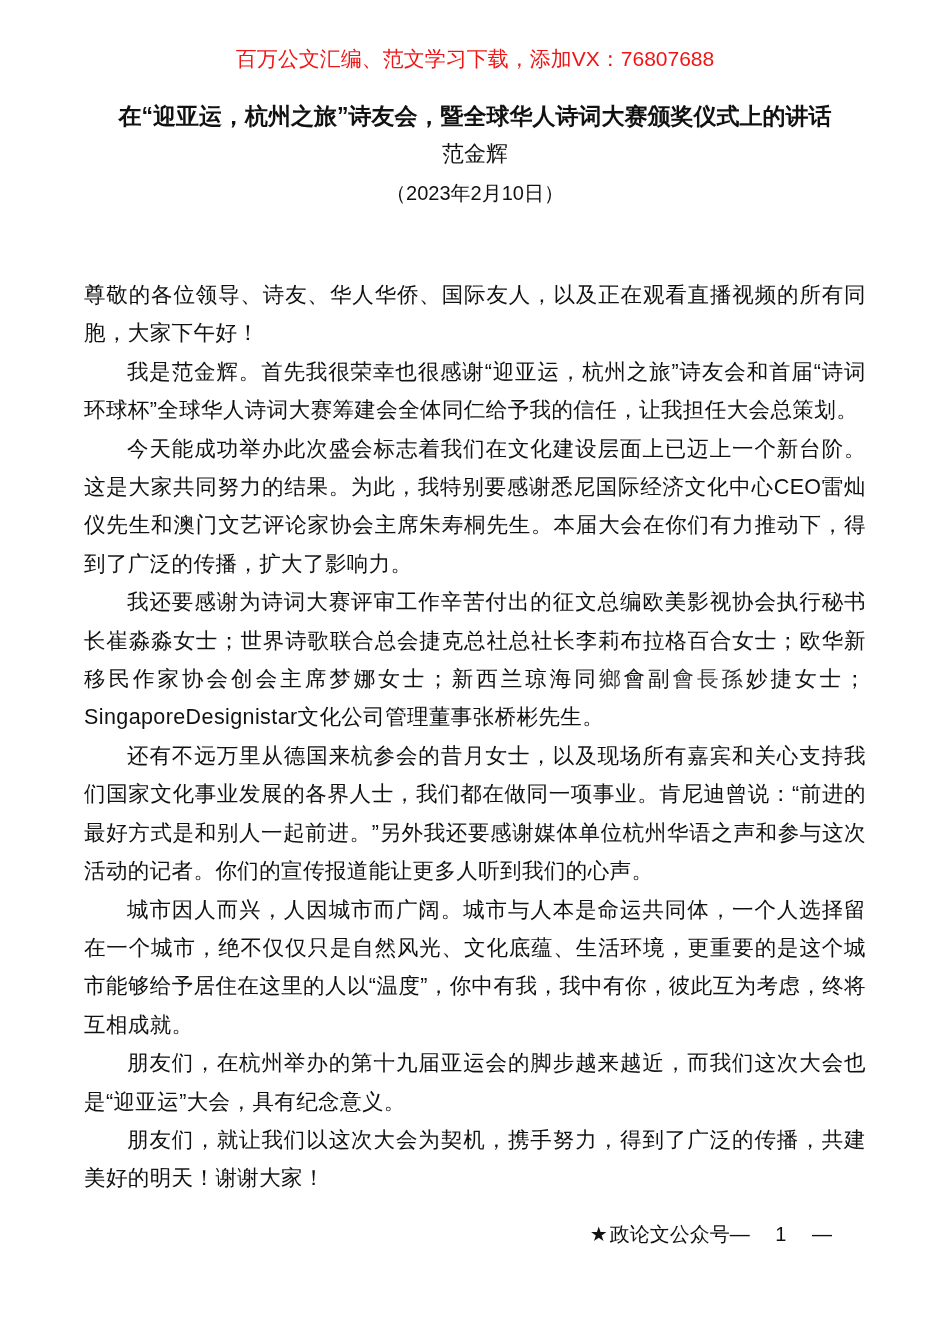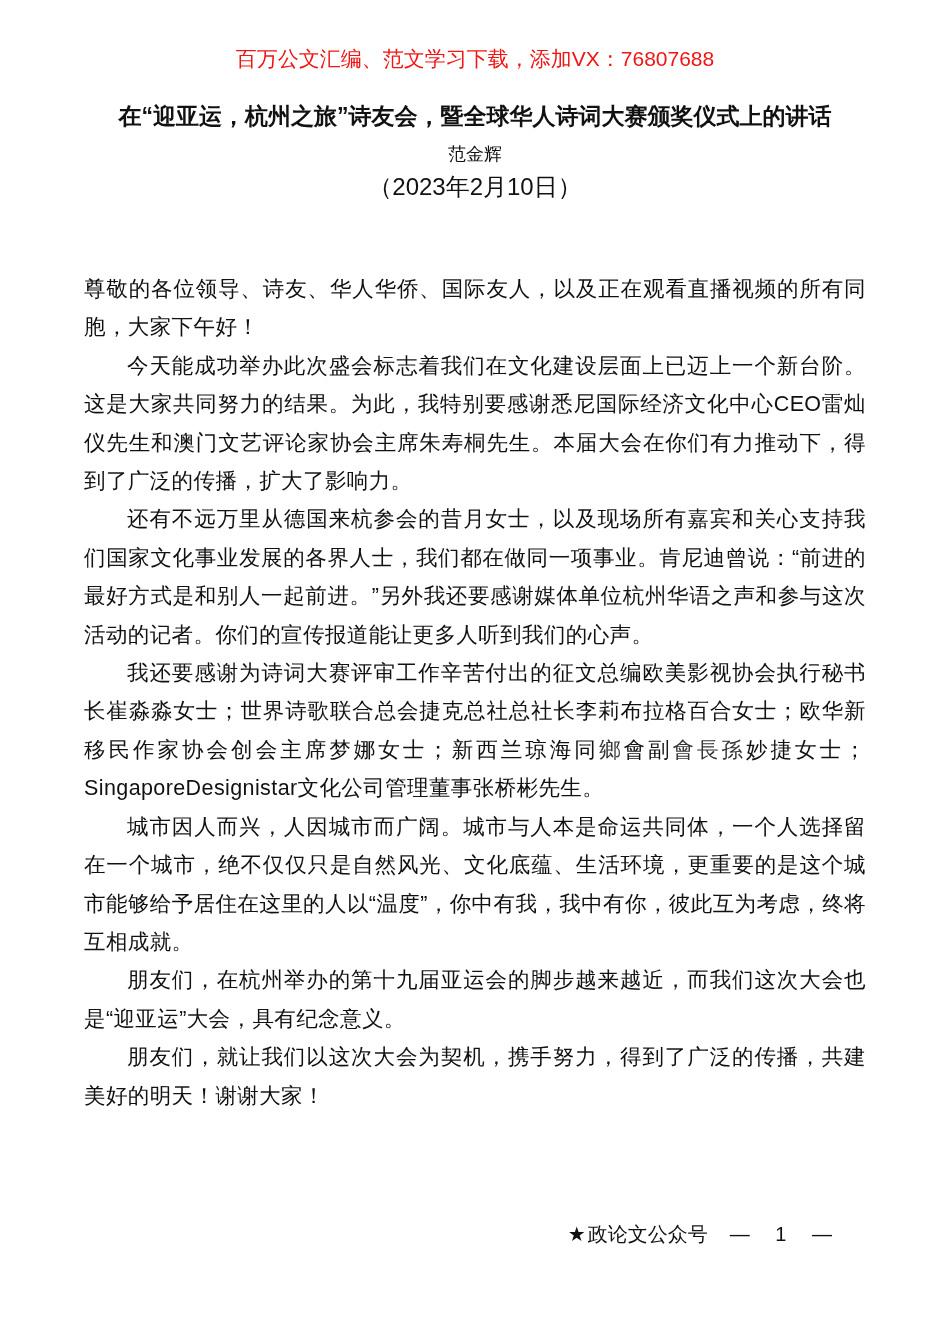--- a/index.html
+++ b/index.html
@@ -26,26 +26,27 @@
   .title {
     margin: 28px 0 0 0;
     text-align: center;
     font-size: 23px;
     line-height: 32px;
     font-weight: 700;
   }
   .author {
     margin-top: 6px;
     text-align: center;
-    font-size: 18px;
+    font-size: 22px;
     line-height: 32px;
   }
   .dateline {
+    margin-top: 6px;
     text-align: center;
-    font-size: 24px;
+    font-size: 20px;
     line-height: 34px;
   }
   .body {
     margin-top: 66px;
     font-size: 21.5px;
     line-height: 38.4px;
     text-align: justify;
     letter-spacing: 0.4px;
   }
   .para { margin: 0; }
@@ -56,21 +57,20 @@
     color: #333333;
   }
   .footer {
     position: absolute;
     right: 108px;
     bottom: 38px;
     font-size: 20px;
     line-height: 24px;
     display: flex;
     align-items: center;
-    gap: 22px;
     white-space: nowrap;
     margin-left: 15px;
   }
   .footer .star { margin-right: 2px; }
   .pagenum { letter-spacing: 10px; }
 </style>
 </head>
 <body>
 
 <div class="page" style="background: rgb(255, 255, 255); color: rgb(17, 17, 17);">
@@ -78,23 +78,24 @@
   <div class="notice" style="color: rgb(240, 21, 21);">百万公文汇编、范文学习下载，添加VX：76807688</div>
 
   <h1 class="title">在“迎亚运，杭州之旅”诗友会，暨全球华人诗词大赛颁奖仪式上的讲话</h1>
 
   <div class="author">范金辉</div>
 
   <div class="dateline">（2023年2月10日）</div>
 
   <div class="body" id="body-paragraphs">
       <p class="para"><span>尊敬的各位领导、诗友、华人华侨、国际友人，以及正在观看直播视频的所有同胞，大家下午好！</span></p>
+      <p class="para indent"><span>我是范金辉。首先我很荣幸也很感谢“迎亚运，杭州之旅”诗友会和首届“诗词环球杯”全球华人诗词大赛筹建会全体同仁给予我的信任，让我担任大会总策划。</span></p>
       <p class="para indent"><span>今天能成功举办此次盛会标志着我们在文化建设层面上已迈上一个新台阶。这是大家共同努力的结果。为此，我特别要感谢悉尼国际经济文化中心CEO雷灿仪先生和澳门文艺评论家协会主席朱寿桐先生。本届大会在你们有力推动下，得到了广泛的传播，扩大了影响力。</span></p>
+      <p class="para indent"><span>我还要感谢为诗词大赛评审工作辛苦付出的征文总编欧美影视协会执行秘书长崔淼淼女士；世界诗歌联合总会捷克总社总社长李莉布拉格百合女士；欧华新移民作家协会创会主席梦娜女士；新西兰琼海同</span><span class="trad">鄉</span><span>會副</span><span class="trad">會長孫</span><span>妙捷女士；SingaporeDesignistar文化公司管理董事张桥彬先生。</span></p>
       <p class="para indent"><span>还有不远万里从德国来杭参会的昔月女士，以及现场所有嘉宾和关心支持我们国家文化事业发展的各界人士，我们都在做同一项事业。肯尼迪曾说：“前进的最好方式是和别人一起前进。”另外我还要感谢媒体单位杭州华语之声和参与这次活动的记者。你们的宣传报道能让更多人听到我们的心声。</span></p>
-      <p class="para indent"><span>我还要感谢为诗词大赛评审工作辛苦付出的征文总编欧美影视协会执行秘书长崔淼淼女士；世界诗歌联合总会捷克总社总社长李莉布拉格百合女士；欧华新移民作家协会创会主席梦娜女士；新西兰琼海同</span><span class="trad">鄉</span><span>會副</span><span class="trad">會長孫</span><span>妙捷女士；SingaporeDesignistar文化公司管理董事张桥彬先生。</span></p>
       <p class="para indent"><span>城市因人而兴，人因城市而广阔。城市与人本是命运共同体，一个人选择留在一个城市，绝不仅仅只是自然风光、文化底蕴、生活环境，更重要的是这个城市能够给予居住在这里的人以“温度”，你中有我，我中有你，彼此互为考虑，终将互相成就。</span></p>
       <p class="para indent"><span>朋友们，在杭州举办的第十九届亚运会的脚步越来越近，而我们这次大会也是“迎亚运”大会，具有纪念意义。</span></p>
       <p class="para indent"><span>朋友们，就让我们以这次大会为契机，携手努力，得到了广泛的传播，共建美好的明天！谢谢大家！</span></p>
     </div>
 
   <div class="footer">
     <span class="channel"><span class="star">★</span><span>政论文公众号</span></span>
     <span class="pagenum">— 1 —</span>
   </div>
 

